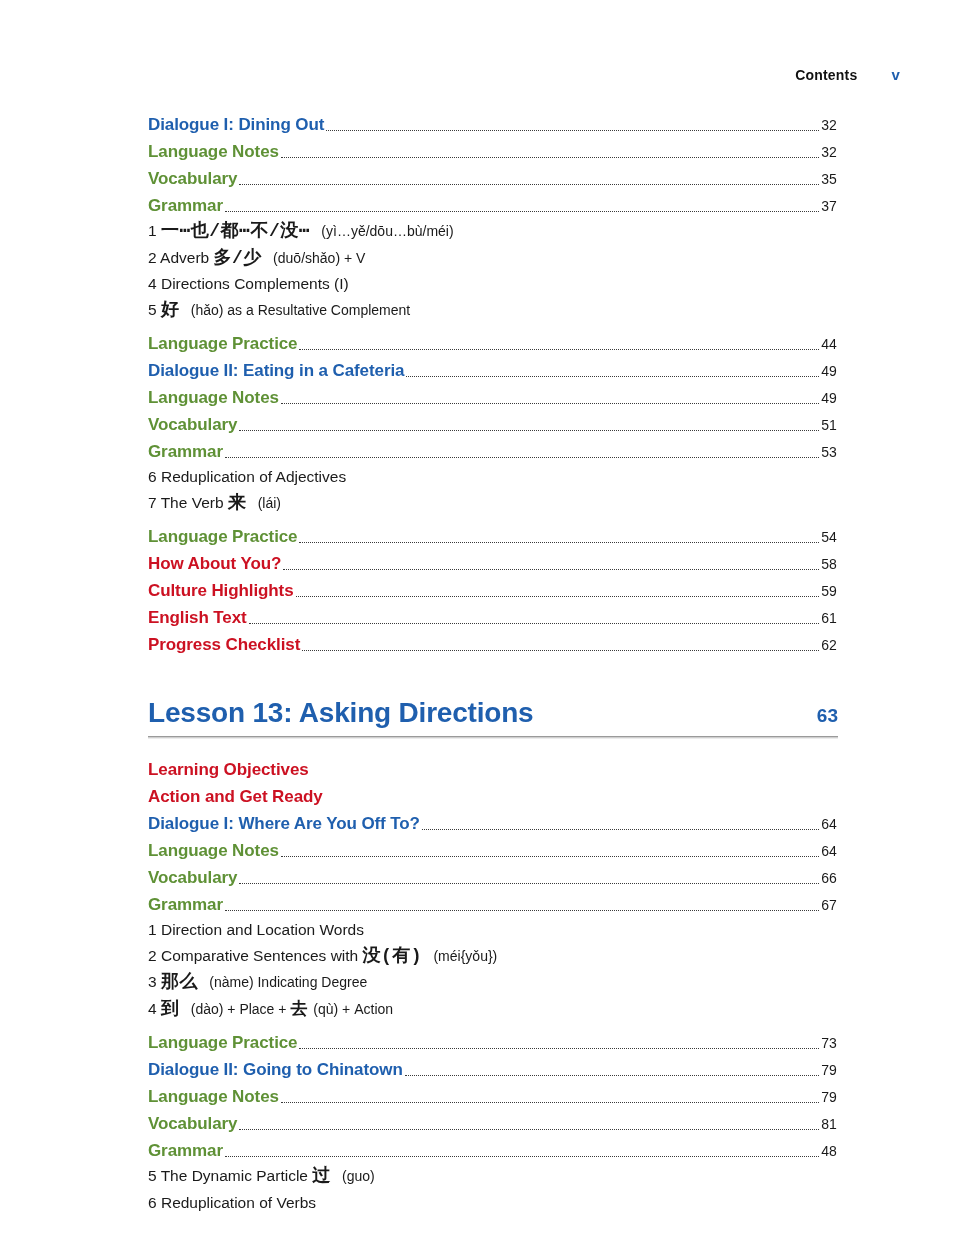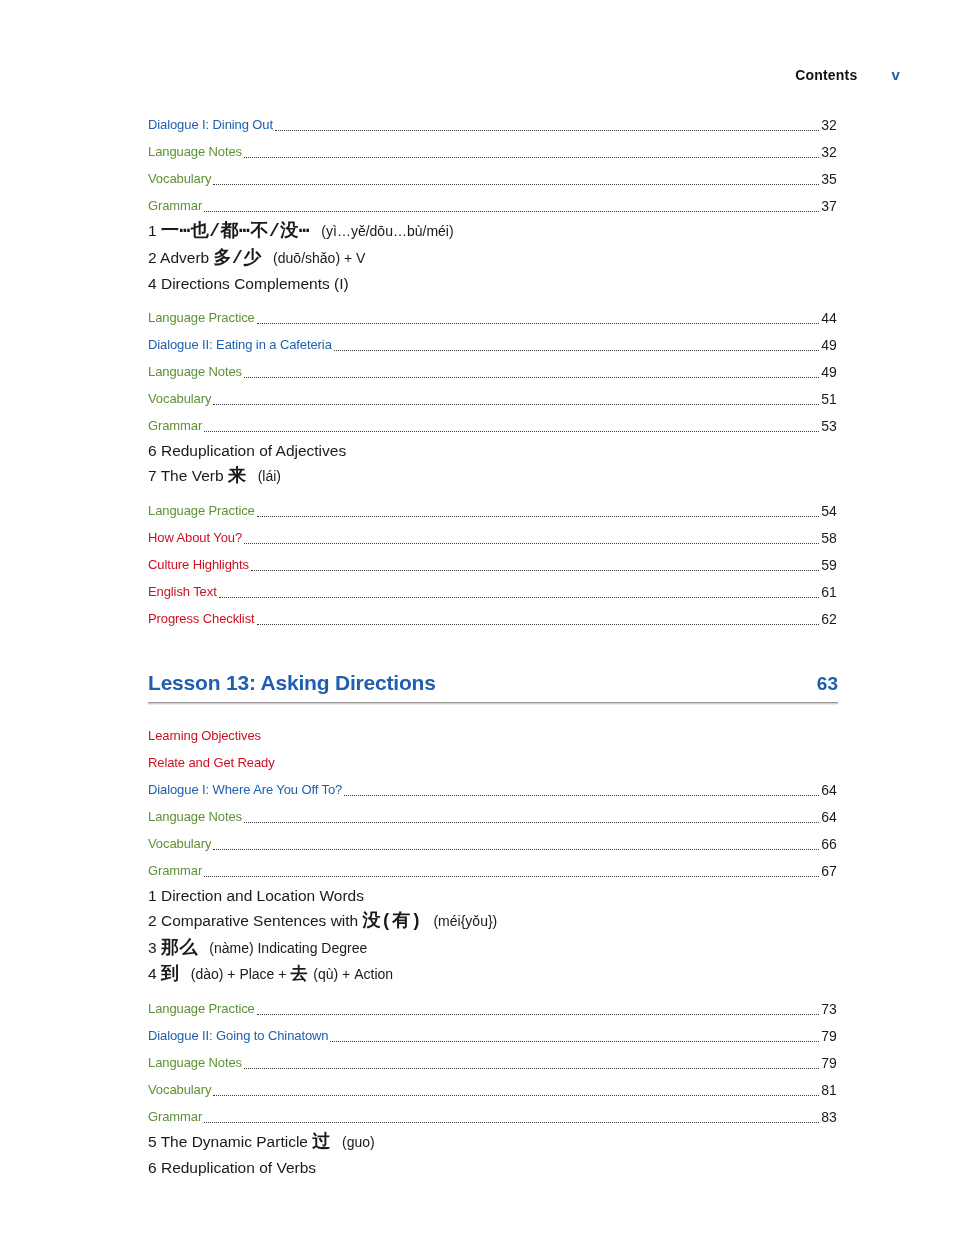--- a/index.html
+++ b/index.html
@@ -50,22 +50,22 @@
 
   
   .toc-row {
     display: flex;
     align-items: flex-end;
     width: 100%;
     height: 27px;
     white-space: nowrap;
   }
   .toc-title {
-    font-size: 13px;
-    font-weight: normal;
+    font-size: 17px;
+    font-weight: bold;
     letter-spacing: -0.1px;
     line-height: 20px;
     flex: 0 0 auto;
   }
   .toc-leader {
     flex: 1 1 auto;
     min-width: 6px;
     margin: 0 1px 4px 2px;
     border-bottom: 1px dotted #3a3a3a;
     height: 1px;
@@ -111,21 +111,21 @@
 
   
   .lesson-block { margin-top: 42px; }
   .lesson-head {
     display: flex;
     align-items: baseline;
     justify-content: space-between;
     width: 100%;
   }
   .lesson-title {
-    font-size: 21px;
+    font-size: 28px;
     font-weight: bold;
     color: #1f5fae;
     letter-spacing: -0.2px;
     text-align: right;
   }
   .lesson-page {
     font-size: 19px;
     font-weight: bold;
     color: #1f5fae;
   }
@@ -169,20 +169,21 @@
           <span class="toc-title c-green">Grammar</span>
           <span class="toc-leader"></span>
           <span class="toc-page">37</span>
         </div>
       </div>
 
     <div class="sub-list" id="sub-l12-a">
         <div class="sub-item"><span>1 </span><span class="han">一⋯也/都⋯不/没⋯ </span><span class="pinyin">(yì…yě/dōu…bù/méi) </span></div>
         <div class="sub-item"><span>2 </span><span>Adverb </span><span class="han">多/少 </span><span class="pinyin">(duō/shǎo) + V </span></div>
         <div class="sub-item"><span>4 </span><span>Directions Complements (I)</span></div>
+        <div class="sub-item"><span>5 </span><span class="han">好 </span><span class="pinyin">(hǎo) as a Resultative Complement </span></div>
       </div>
 
     <div id="grp-l12-2">
         <div class="toc-row">
           <span class="toc-title c-green">Language Practice</span>
           <span class="toc-leader"></span>
           <span class="toc-page">44</span>
         </div>
         <div class="toc-row">
           <span class="toc-title c-blue">Dialogue II: Eating in a Cafeteria</span>
@@ -247,21 +248,21 @@
       <div class="lesson-rule"></div>
     </div>
 
     <div class="after-rule" id="grp-l13-1">
         <div class="toc-row no-leader">
           <span class="toc-title c-red">Learning Objectives</span>
           <span class="toc-leader"></span>
           <span class="toc-page"></span>
         </div>
         <div class="toc-row no-leader">
-          <span class="toc-title c-red">Relate and Get Ready</span>
+          <span class="toc-title c-red">Action and Get Ready</span>
           <span class="toc-leader"></span>
           <span class="toc-page"></span>
         </div>
         <div class="toc-row">
           <span class="toc-title c-blue">Dialogue I: Where Are You Off To?</span>
           <span class="toc-leader"></span>
           <span class="toc-page">64</span>
         </div>
         <div class="toc-row">
           <span class="toc-title c-green">Language Notes</span>
@@ -304,21 +305,21 @@
           <span class="toc-page">79</span>
         </div>
         <div class="toc-row">
           <span class="toc-title c-green">Vocabulary</span>
           <span class="toc-leader"></span>
           <span class="toc-page">81</span>
         </div>
         <div class="toc-row">
           <span class="toc-title c-green">Grammar</span>
           <span class="toc-leader"></span>
-          <span class="toc-page">83</span>
+          <span class="toc-page">48</span>
         </div>
       </div>
 
     <div class="sub-list" id="sub-l13-b">
         <div class="sub-item"><span>5 </span><span>The Dynamic Particle </span><span class="han">过 </span><span class="pinyin">(guo) </span></div>
         <div class="sub-item"><span>6 </span><span>Reduplication of Verbs</span></div>
       </div>
 
   </div>
 </div>

